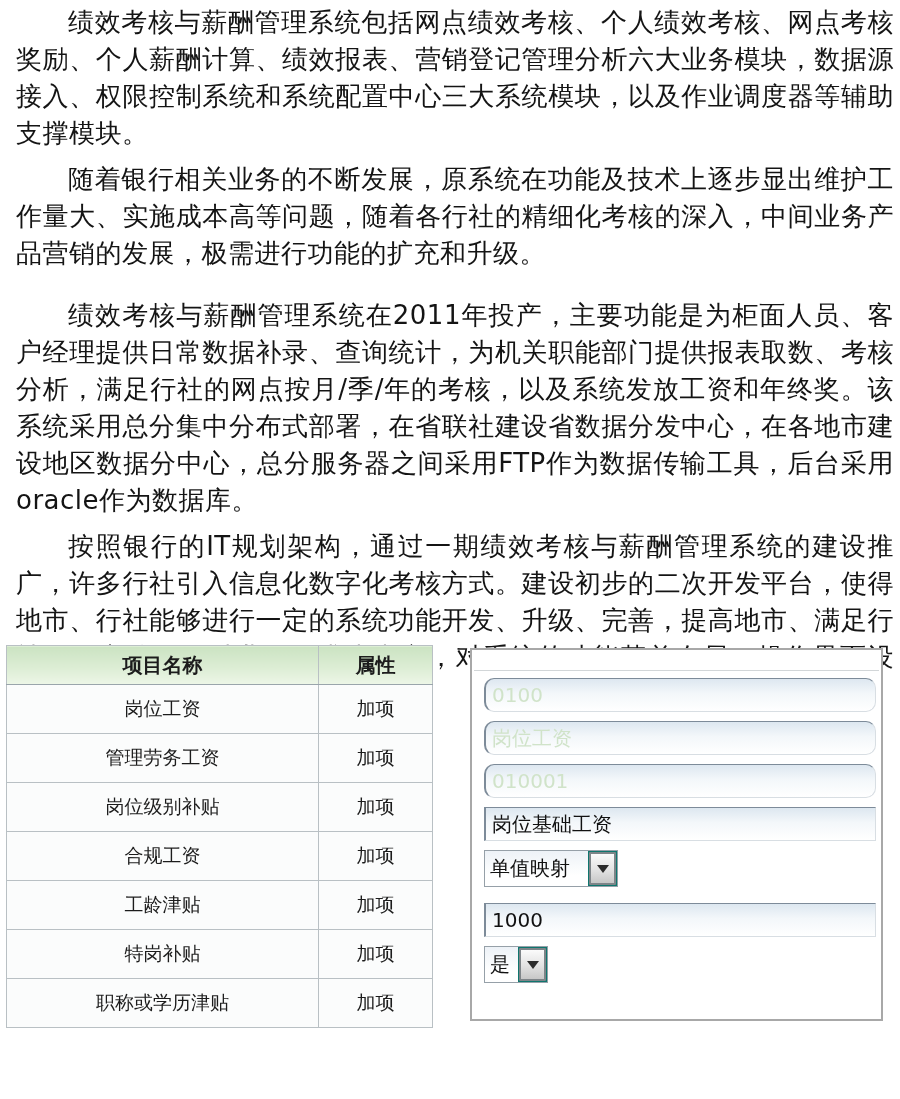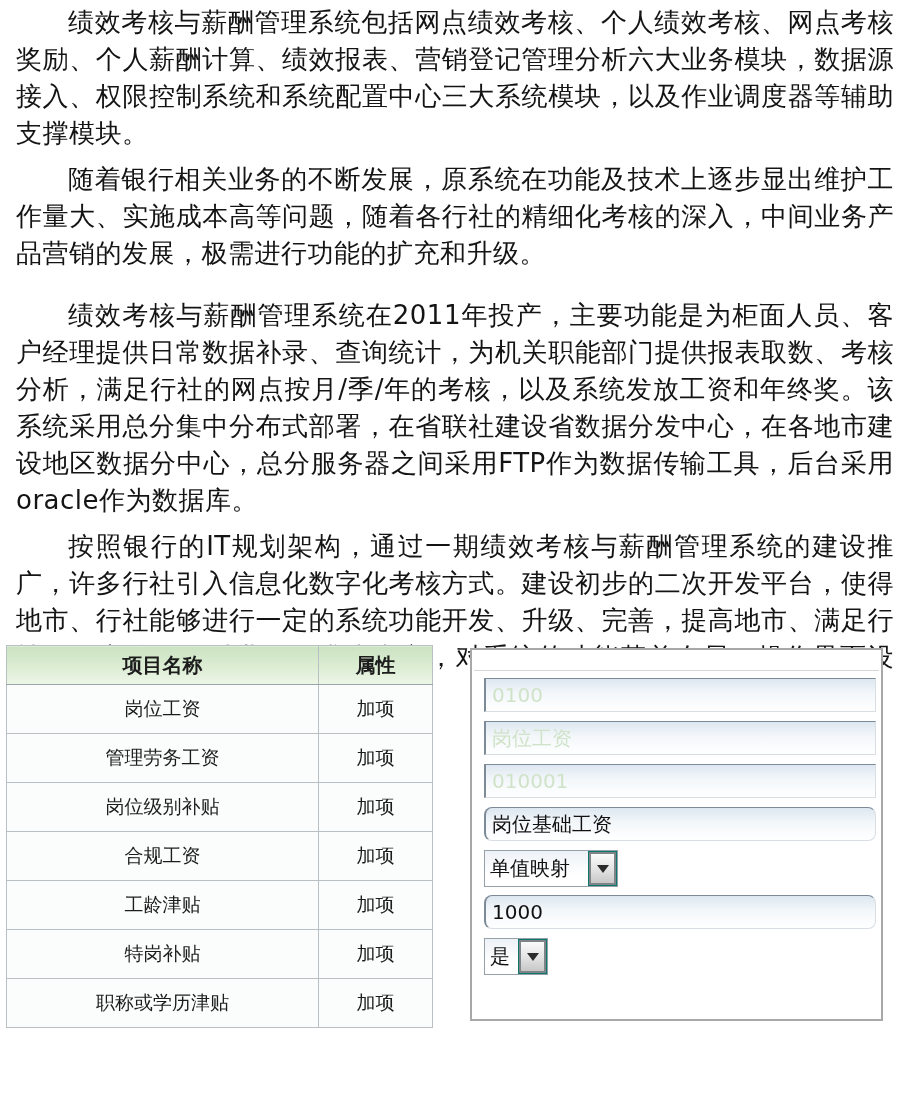--- a/index.html
+++ b/index.html
@@ -48,25 +48,25 @@
   .fields{padding:7px 5px 0 12px;}
   .fld{
     display:block;width:100%;height:34px;box-sizing:border-box;
     margin:0 0 9px 0;padding:0 6px;
     border-style:solid;border-width:1px 1px 1px 2px;
     border-color:#7d8b99 #d8dee3 #d8dee3 #7d8b99;
     background:linear-gradient(180deg,#dde7f0 0%,#f3f7fa 45%,#ffffff 100%);
     font-family:"DejaVu Sans","Liberation Sans",sans-serif;
     font-size:20px;outline:none;
   }
-  .fld.disabled{color:#d0e3c9;}
-  .fld.enabled{color:#111111;border-radius:8px;}
+  .fld.disabled{color:#d0e3c9;border-radius:10px;}
+  .fld.enabled{color:#111111;}
   .combo{
     display:flex;align-items:stretch;height:37px;box-sizing:border-box;
-    border:1px solid #96a0a8;background:#0f766e;margin:0 0 8px 0;
+    border:1px solid #96a0a8;background:#0f766e;margin:0 0 16px 0;
   }
   .combo-mapping{width:134px;}
   .combo-flag{width:64px;}
   .combo-text{
     flex:1;display:flex;align-items:center;padding:0 5px;
     font-size:20px;color:#111;
     background:linear-gradient(180deg,#edf2f7 0%,#ffffff 70%);
     white-space:nowrap;overflow:hidden;
   }
   .combo-btn{

